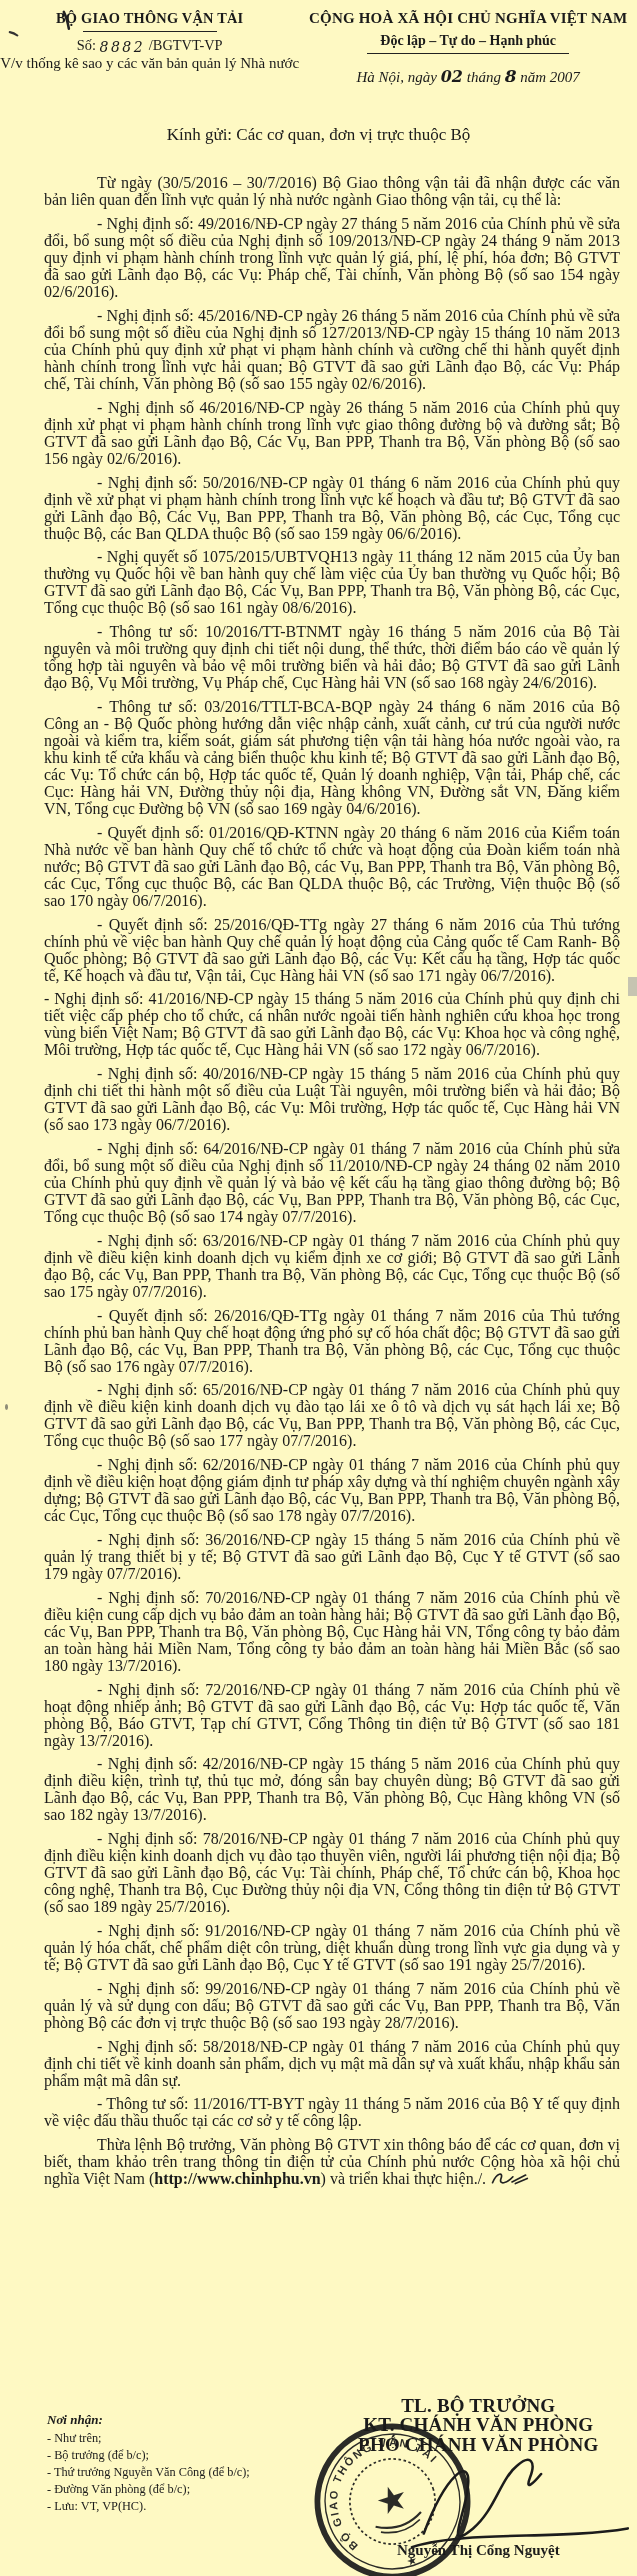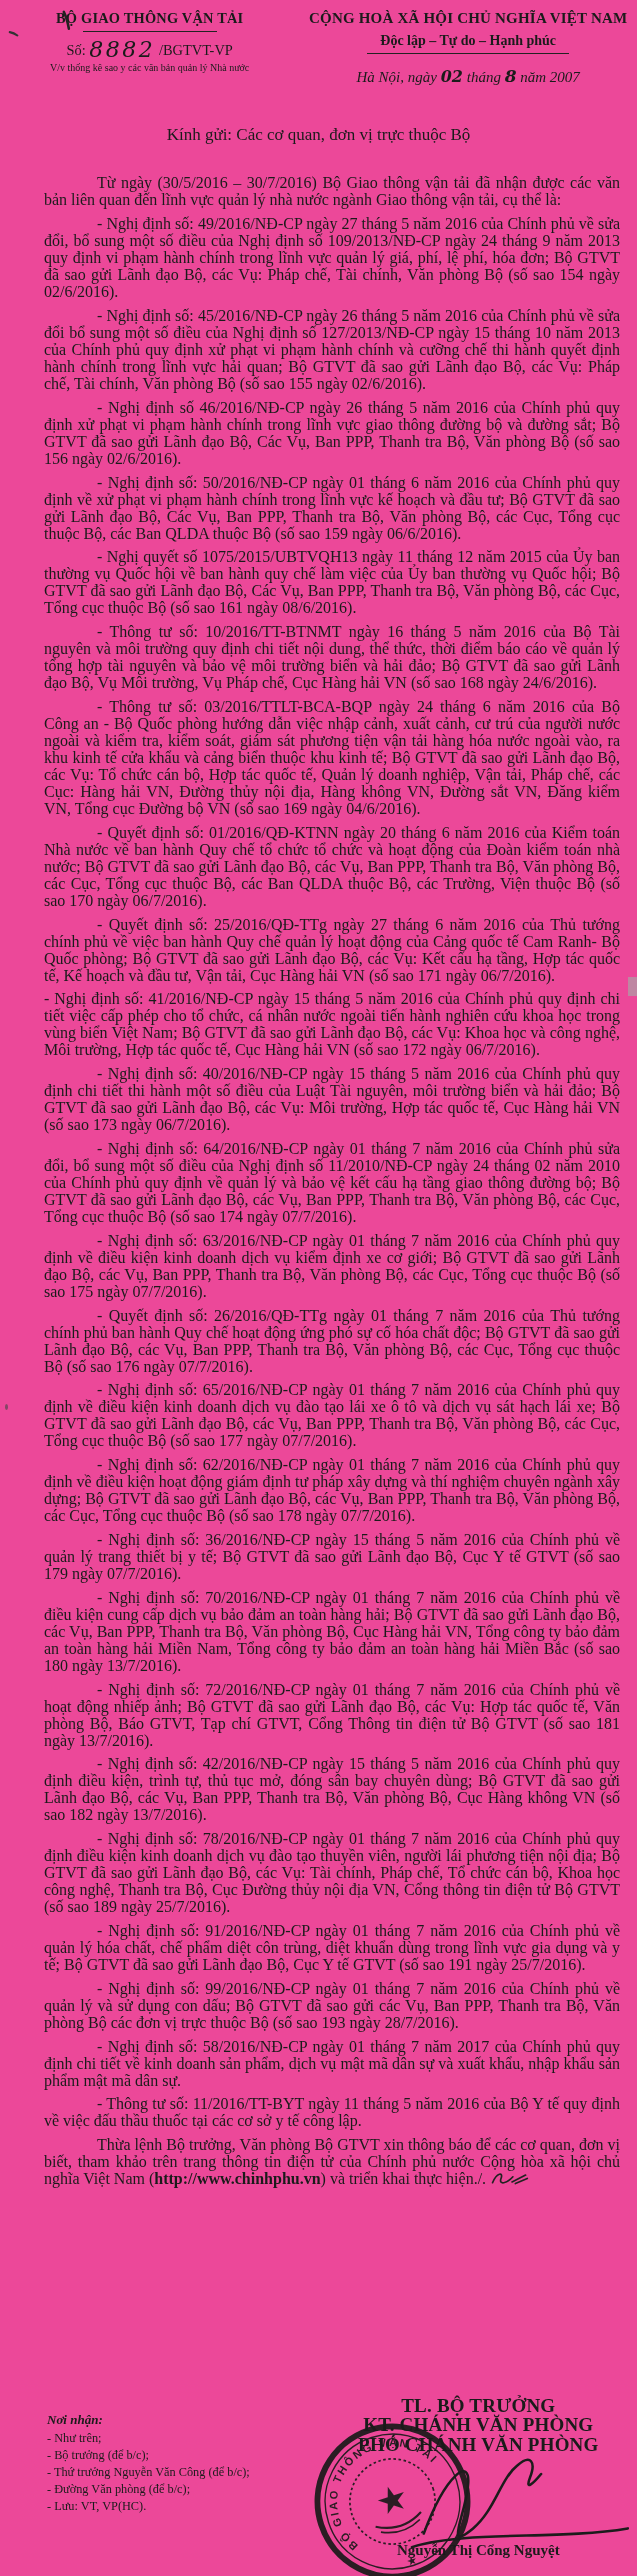--- a/index.html
+++ b/index.html
@@ -1,33 +1,33 @@
 <!DOCTYPE html>
 <html style="font-size:13.6px"><head>
 <meta charset="utf-8">
 <style>
   html,body{margin:0;padding:0;background:#ffffff;}
   .page{
     position:relative;
     width:637px;height:2576px;
-    background:#ec4899;
+    background:#fef9c3;
     font-family:"Liberation Serif", serif;
     color:#1b1b1b;
     overflow:hidden;
   }
   
   .header{display:flex;padding-top:10.2px;}
   .h-left{width:47%;text-align:center;}
   .h-right{width:53%;text-align:center;}
   .org{font-weight:bold;font-size:14.4px;letter-spacing:0.2px;}
   .org-rule{width:134px;border:none;border-top:1.7px solid #222;margin:3.4px auto 5.1px;}
   .so-line{font-size:14.4px;margin-top:1.7px;}
   .hand{font-style:italic;font-family:"DejaVu Serif",serif;}
-  .hand-number{font-size:22px;letter-spacing:2.5px;vertical-align:-1.7px;}
-  .subject{font-size:10px;margin-top:0.8px;}
+  .hand-number{font-size:14px;letter-spacing:2.5px;vertical-align:-1.7px;}
+  .subject{font-size:15px;margin-top:0.8px;}
   .country{font-weight:bold;font-size:15px;letter-spacing:0.2px;}
   .motto{font-weight:bold;font-size:14px;margin-top:6px;}
   .motto-rule{width:202px;border:none;border-top:1.7px solid #222;margin:4.2px auto 12px;}
   .date-line{font-style:italic;font-size:15px;}
   .hand-day{font-size:16px;font-weight:bold;}
   .hand-month{font-size:17px;font-weight:bold;}
   
   .salutation{text-align:center;font-size:17px;margin-top:39px;}
   .docbody{padding:29px 17px 0 44px;}
   .para{
@@ -135,21 +135,21 @@
         <p class="para">- Nghị định số: 72/2016/NĐ-CP ngày 01 tháng 7 năm 2016 của Chính phủ về hoạt động nhiếp ảnh; Bộ GTVT đã sao gửi Lãnh đạo Bộ, các Vụ: Hợp tác quốc tế, Văn phòng Bộ, Báo GTVT, Tạp chí GTVT, Cổng Thông tin điện tử Bộ GTVT (số sao 181 ngày 13/7/2016).</p>
 
         <p class="para">- Nghị định số: 42/2016/NĐ-CP ngày 15 tháng 5 năm 2016 của Chính phủ quy định điều kiện, trình tự, thủ tục mở, đóng sân bay chuyên dùng; Bộ GTVT đã sao gửi Lãnh đạo Bộ, các Vụ, Ban PPP, Thanh tra Bộ, Văn phòng Bộ, Cục Hàng không VN (số sao 182 ngày 13/7/2016).</p>
 
         <p class="para">- Nghị định số: 78/2016/NĐ-CP ngày 01 tháng 7 năm 2016 của Chính phủ quy định điều kiện kinh doanh dịch vụ đào tạo thuyền viên, người lái phương tiện nội địa; Bộ GTVT đã sao gửi Lãnh đạo Bộ, các Vụ: Tài chính, Pháp chế, Tổ chức cán bộ, Khoa học công nghệ, Thanh tra Bộ, Cục Đường thủy nội địa VN, Cổng thông tin điện tử Bộ GTVT (số sao 189 ngày 25/7/2016).</p>
 
         <p class="para">- Nghị định số: 91/2016/NĐ-CP ngày 01 tháng 7 năm 2016 của Chính phủ về quản lý hóa chất, chế phẩm diệt côn trùng, diệt khuẩn dùng trong lĩnh vực gia dụng và y tế; Bộ GTVT đã sao gửi Lãnh đạo Bộ, Cục Y tế GTVT (số sao 191 ngày 25/7/2016).</p>
 
         <p class="para">- Nghị định số: 99/2016/NĐ-CP ngày 01 tháng 7 năm 2016 của Chính phủ về quản lý và sử dụng con dấu; Bộ GTVT đã sao gửi các Vụ, Ban PPP, Thanh tra Bộ, Văn phòng Bộ các đơn vị trực thuộc Bộ (số sao 193 ngày 28/7/2016).</p>
 
-        <p class="para">- Nghị định số: 58/2016/NĐ-CP ngày 01 tháng 7 năm 2017 của Chính phủ quy định chi tiết về kinh doanh sản phẩm, dịch vụ mật mã dân sự và xuất khẩu, nhập khẩu sản phẩm mật mã dân sự.</p>
+        <p class="para">- Nghị định số: 58/2018/NĐ-CP ngày 01 tháng 7 năm 2016 của Chính phủ quy định chi tiết về kinh doanh sản phẩm, dịch vụ mật mã dân sự và xuất khẩu, nhập khẩu sản phẩm mật mã dân sự.</p>
 
         <p class="para">- Thông tư số: 11/2016/TT-BYT ngày 11 tháng 5 năm 2016 của Bộ Y tế quy định về việc đấu thầu thuốc tại các cơ sở y tế công lập.</p>
       </div>
 
     <p class="para closing"><span>Thừa lệnh Bộ trưởng, Văn phòng Bộ GTVT xin thông báo để các cơ quan, đơn vị biết, tham khảo trên trang thông tin điện tử của Chính phủ nước Cộng hòa xã hội chủ nghĩa Việt Nam (</span><span class="link">http://www.chinhphu.vn</span><span>) và triển khai thực hiện./.</span>
       <svg class="flourish" width="39" height="17" viewBox="0 0 46 20">
         <path d="M3 15 C 8 3, 16 2, 13 10 C 10 18, 20 16, 27 8 M26 14 L42 6 M30 16 L44 10" stroke="#222" stroke-width="2" fill="none" stroke-linecap="round"></path>
       </svg>
     </p>
   </div>

